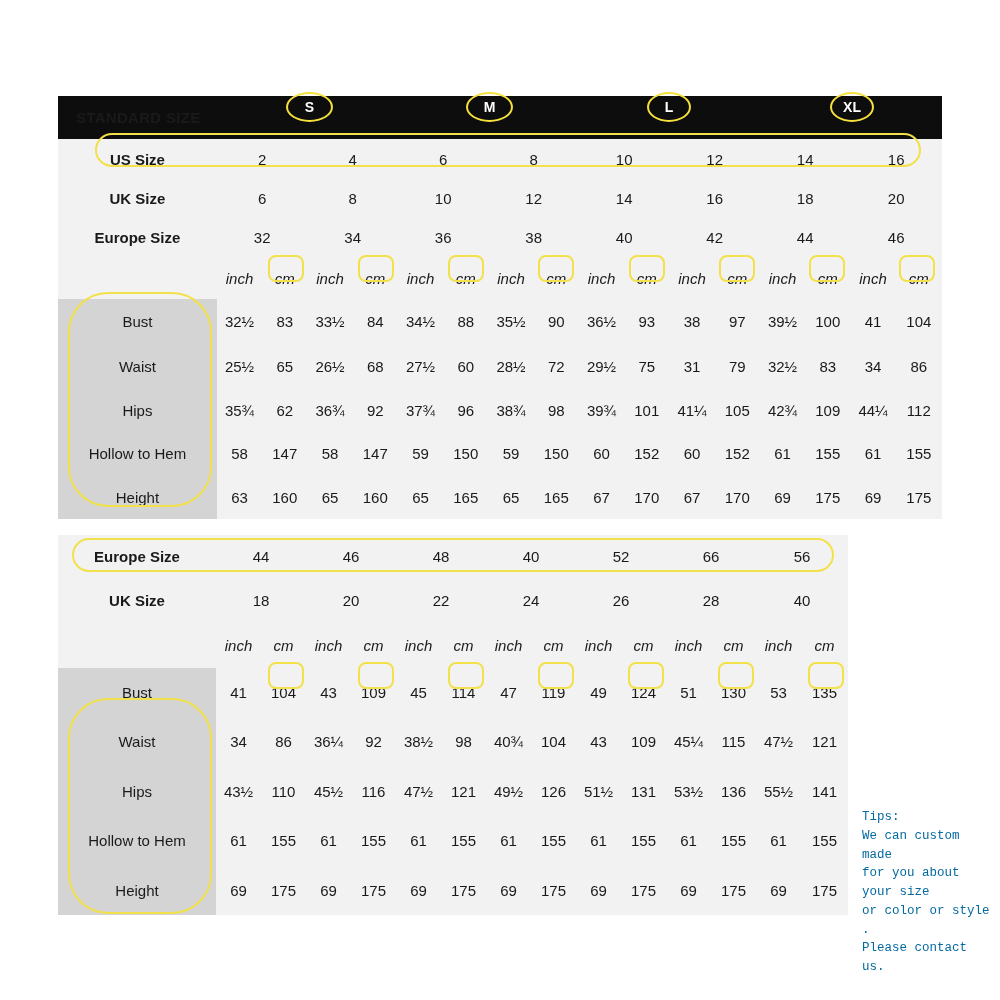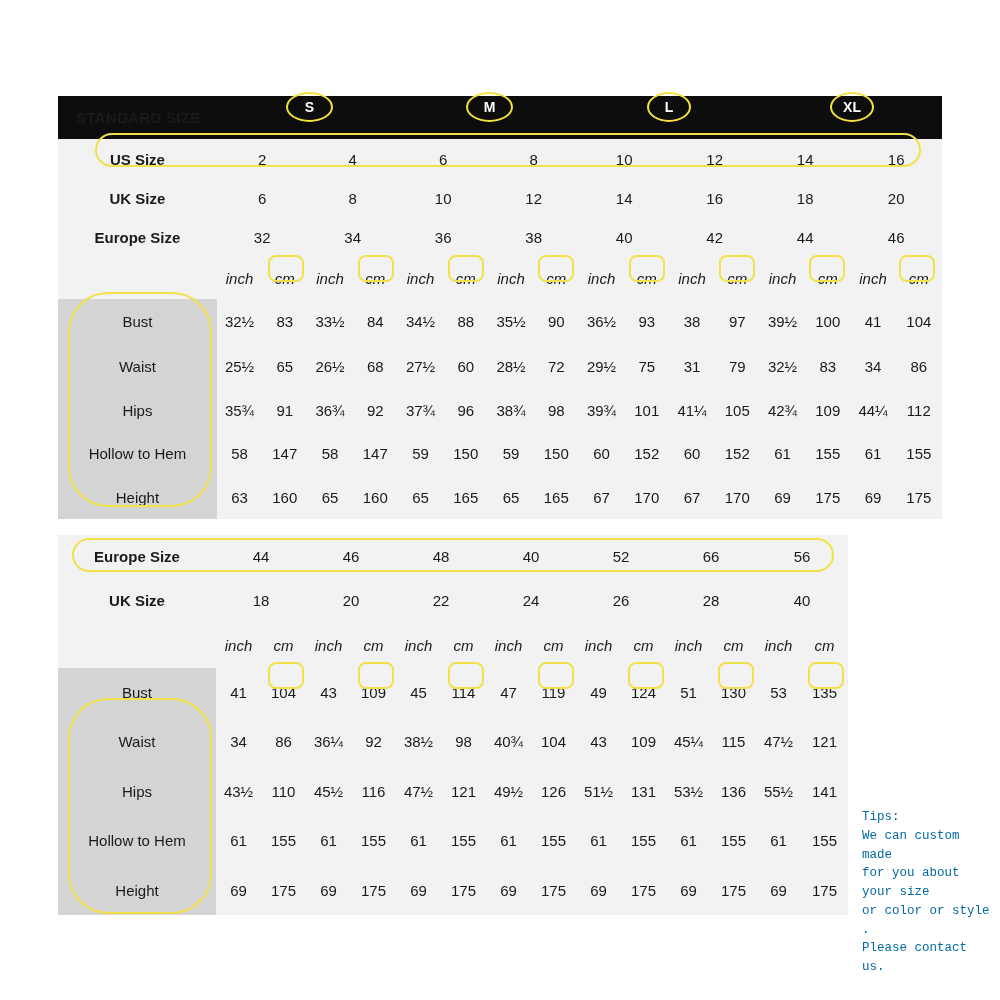--- a/index.html
+++ b/index.html
@@ -258,21 +258,21 @@
           <td class="val">79</td>
           <td class="val">32½</td>
           <td class="val">83</td>
           <td class="val">34</td>
           <td class="val">86</td>
         </tr>
 
         <tr class="r-line" style="height:42px">
           <td class="meas-label">Hips</td>
           <td class="val">35¾</td>
-          <td class="val">91</td>
+          <td class="val">62</td>
           <td class="val">36¾</td>
           <td class="val">92</td>
           <td class="val">37¾</td>
           <td class="val">96</td>
           <td class="val">38¾</td>
           <td class="val">98</td>
           <td class="val">39¾</td>
           <td class="val">101</td>
           <td class="val">41¼</td>
           <td class="val">105</td>

